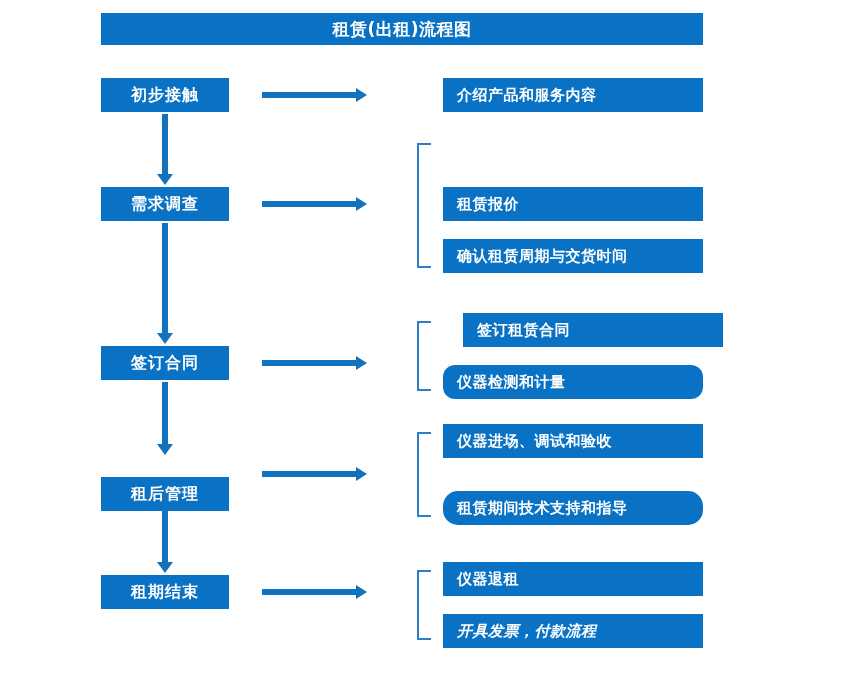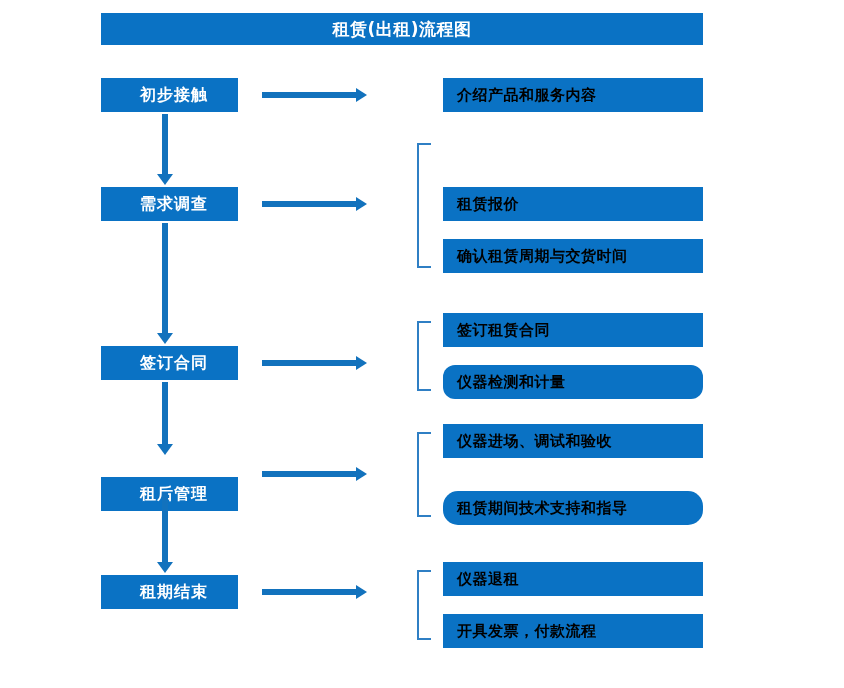--- a/index.html
+++ b/index.html
@@ -42,31 +42,30 @@
     width: 128px;
     height: 34px;
     background: #0a72c4;
     color: #ffffff;
     display: flex;
     align-items: center;
     justify-content: center;
     font-size: 16px;
     font-weight: bold;
     letter-spacing: 1px;
-    padding-left: 9px;
   }
 
   
   .detail-box {
     position: absolute;
     left: 443px;
     width: 260px;
     height: 34px;
     background: #0a72c4;
-    color: #000000;
+    color: #ffffff;
     display: flex;
     align-items: center;
     justify-content: flex-start;
     padding-left: 14px;
     box-sizing: border-box;
     font-size: 15px;
     font-weight: bold;
     letter-spacing: 0.5px;
   }
 
@@ -178,22 +177,22 @@
   <div class="bracket" style="left:417px; top:143px; height:125px;"></div>
   <div class="bracket" style="left:417px; top:321px; height:70px;"></div>
   <div class="bracket" style="left:417px; top:432px; height:85px;"></div>
   <div class="bracket" style="left:417px; top:570px; height:70px;"></div>
 
   <div class="detail-box" style="top:78px;">介绍产品和服务内容</div>
 
   <div class="detail-box" style="top:187px;">租赁报价</div>
   <div class="detail-box" style="top:239px;">确认租赁周期与交货时间</div>
 
-  <div class="detail-box" style="top:313px;">签订租赁合同</div>
+  <div class="detail-box" style="top:313px;margin-left:20px;">签订租赁合同</div>
   <div class="detail-box" style="top:365px;border-radius:12px;">仪器检测和计量</div>
 
   <div class="detail-box" style="top:424px;">仪器进场、调试和验收</div>
   <div class="detail-box" style="top:491px;border-radius:15px;">租赁期间技术支持和指导</div>
 
   <div class="detail-box" style="top:562px;">仪器退租</div>
-  <div class="detail-box" style="top:614px;">开具发票，付款流程</div>
+  <div class="detail-box" style="top:614px;font-style:italic;">开具发票，付款流程</div>
 
 </div>
 
 </body></html>

